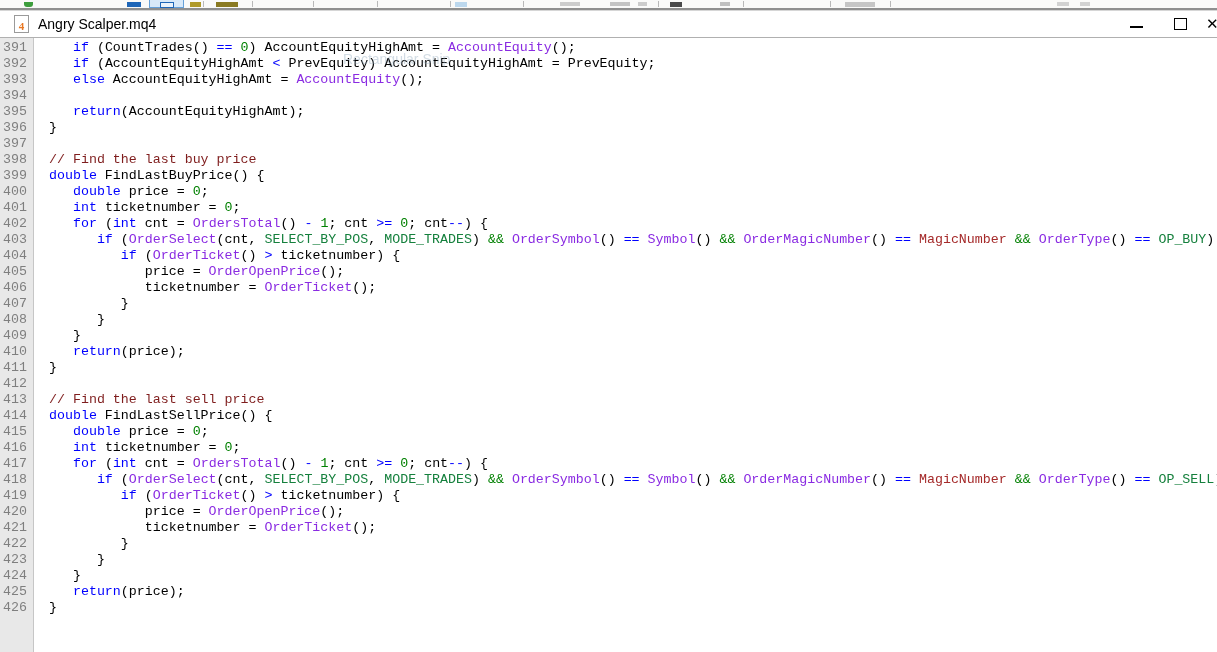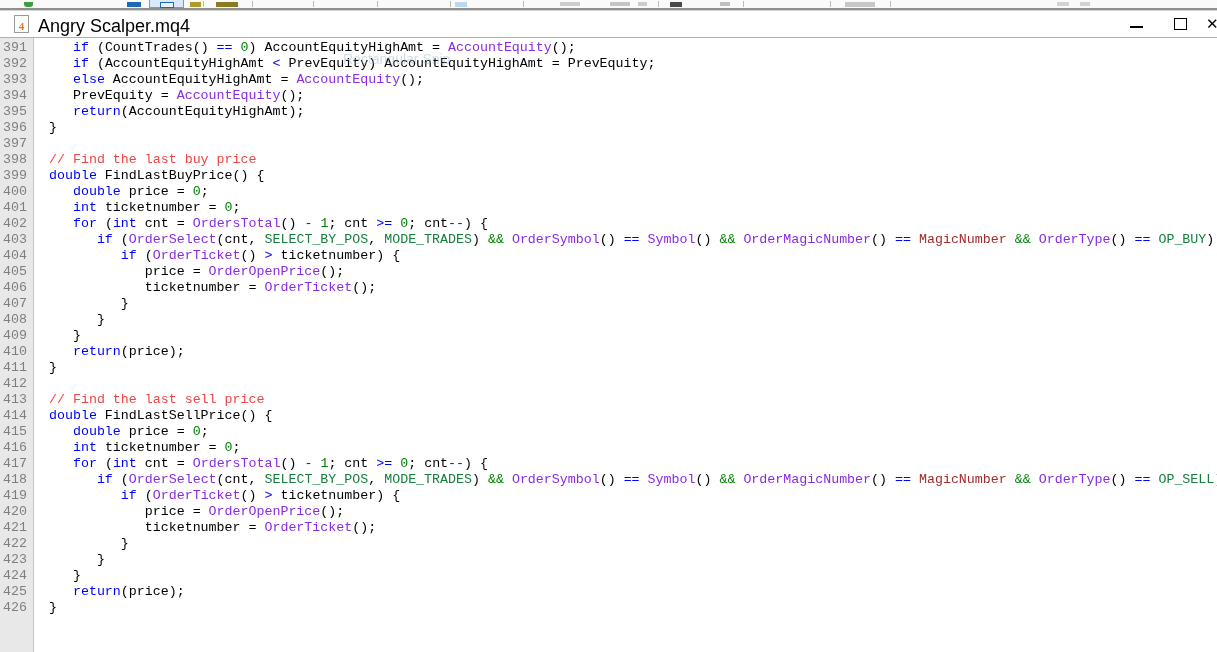--- a/index.html
+++ b/index.html
@@ -9,21 +9,21 @@
   }
   
   .top-strip{position:absolute;top:0;left:0;width:1217px;height:8px;background:#fafaf9;}
   .strip-border{position:absolute;top:8px;left:0;width:1217px;height:2px;background:#8f8f8f;border-bottom:1px solid #d6d6d6;}
   .frag{position:absolute;top:2px;}
   .sep{position:absolute;top:1px;width:1px;height:6px;background:#b9b9b9;}
   
   .titlebar{position:absolute;top:11px;left:0;width:1217px;height:26px;background:#ffffff;border-bottom:1px solid #b0b0b0;}
   .mq4-icon{position:absolute;left:14px;top:4px;width:13px;height:16px;background:#fff;border:1px solid #9a9a9a;text-align:center;}
   .mq4-icon span{font:bold 11px/16px "Liberation Serif",serif;color:#e87722;}
-  .title-text{position:absolute;left:38px;top:5px;font-size:18px;color:#000;}
+  .title-text{position:absolute;left:38px;top:5px;font-size:14px;color:#000;}
   .win-btn{position:absolute;top:0;height:26px;}
   .btn-min{left:1122px;width:28px;}
   .btn-min i{position:absolute;left:8px;top:15px;width:13px;height:2px;background:#000;}
   .btn-max{left:1166px;width:28px;}
   .btn-max i{position:absolute;left:8px;top:7px;width:11px;height:10px;border:1px solid #000;}
   .btn-close{left:1204px;width:13px;overflow:hidden;}
   .btn-close i{position:absolute;left:2px;top:4px;font-style:normal;font-size:15px;color:#000;}
   
   .editor{position:absolute;top:38px;left:0;width:1217px;height:614px;background:#ffffff;overflow:hidden;}
   .gutter-bg{position:absolute;left:0;top:0;width:33px;height:100%;background:#e8e8e8;border-right:1px solid #c6c6c6;}
@@ -31,21 +31,21 @@
   .row{height:16px;display:flex;white-space:pre;gap:16px;}
   .lnum{flex:none;display:inline-block;width:33px;padding-left:3px;box-sizing:border-box;color:#7f7f7f;}
   .ltext{}
   .tk-k{color:#0000ff;}   
   .tk-f{color:#8a2be2;}   
   .tk-c{color:#15803d;}   
   .tk-n{color:#008000;}   
   .tk-m{color:#a52a2a;}   
   .tk-o{color:#0000ff;}   
   .tk-a{color:#008000;}   
-  .tk-g{color:#ef4444;}   
+  .tk-g{color:#7f1d1d;}   
   .tk-t{color:#000000;}   
   .watermark{position:absolute;left:343px;top:13px;font-size:14px;color:#8fa8bc;opacity:.4;}
 </style>
 </head>
 <body>
 
 <div class="top-strip">
   <div class="frag" style="left:24px;width:9px;height:5px;background:#3d9e3d;border-radius:0 0 3px 3px;"></div>
   <div class="frag" style="left:127px;width:14px;height:5px;background:#1e66b8;"></div>
   <div class="frag" style="left:149px;top:0;width:33px;height:7px;background:#d8e9f9;border:1px solid #66a0d8;border-top:none;"></div>
@@ -88,21 +88,21 @@
       <i>✕</i>
     </div>
 </div>
 
 <div class="editor">
   <div class="gutter-bg"></div>
   <div id="code-lines">
       <div class="row"><span class="lnum">391</span><span class="ltext"><span class="tk-t">   </span><span class="tk-k">if</span><span class="tk-t"> (CountTrades() </span><span class="tk-o">==</span><span class="tk-t"> </span><span class="tk-n">0</span><span class="tk-t">) AccountEquityHighAmt = </span><span class="tk-f">AccountEquity</span><span class="tk-t">();</span></span></div>
       <div class="row"><span class="lnum">392</span><span class="ltext"><span class="tk-t">   </span><span class="tk-k">if</span><span class="tk-t"> (AccountEquityHighAmt </span><span class="tk-o">&lt;</span><span class="tk-t"> PrevEquity) AccountEquityHighAmt = PrevEquity;</span></span></div>
       <div class="row"><span class="lnum">393</span><span class="ltext"><span class="tk-t">   </span><span class="tk-k">else</span><span class="tk-t"> AccountEquityHighAmt = </span><span class="tk-f">AccountEquity</span><span class="tk-t">();</span></span></div>
-      <div class="row"><span class="lnum">394</span><span class="ltext"><span class="tk-t">   PrevEquity = </span><span class="tk-f">AccountEquity</span><span class="tk-t">();</span></span></div>
+      <div class="row"><span class="lnum">394</span></div>
       <div class="row"><span class="lnum">395</span><span class="ltext"><span class="tk-t">   </span><span class="tk-k">return</span><span class="tk-t">(AccountEquityHighAmt);</span></span></div>
       <div class="row"><span class="lnum">396</span><span class="ltext"><span class="tk-t">}</span></span></div>
       <div class="row"><span class="lnum">397</span><span class="ltext"></span></div>
       <div class="row"><span class="lnum">398</span><span class="ltext"><span class="tk-g">// Find the last buy price</span></span></div>
       <div class="row"><span class="lnum">399</span><span class="ltext"><span class="tk-k">double</span><span class="tk-t"> FindLastBuyPrice() {</span></span></div>
       <div class="row"><span class="lnum">400</span><span class="ltext"><span class="tk-t">   </span><span class="tk-k">double</span><span class="tk-t"> price = </span><span class="tk-n">0</span><span class="tk-t">;</span></span></div>
       <div class="row"><span class="lnum">401</span><span class="ltext"><span class="tk-t">   </span><span class="tk-k">int</span><span class="tk-t"> ticketnumber = </span><span class="tk-n">0</span><span class="tk-t">;</span></span></div>
       <div class="row"><span class="lnum">402</span><span class="ltext"><span class="tk-t">   </span><span class="tk-k">for</span><span class="tk-t"> (</span><span class="tk-k">int</span><span class="tk-t"> cnt = </span><span class="tk-f">OrdersTotal</span><span class="tk-t">() </span><span class="tk-o">-</span><span class="tk-t"> </span><span class="tk-n">1</span><span class="tk-t">; cnt </span><span class="tk-o">&gt;=</span><span class="tk-t"> </span><span class="tk-n">0</span><span class="tk-t">; cnt</span><span class="tk-o">--</span><span class="tk-t">) {</span></span></div>
       <div class="row"><span class="lnum">403</span><span class="ltext"><span class="tk-t">      </span><span class="tk-k">if</span><span class="tk-t"> (</span><span class="tk-f">OrderSelect</span><span class="tk-t">(cnt, </span><span class="tk-c">SELECT_BY_POS</span><span class="tk-t">, </span><span class="tk-c">MODE_TRADES</span><span class="tk-t">) </span><span class="tk-a">&amp;&amp;</span><span class="tk-t"> </span><span class="tk-f">OrderSymbol</span><span class="tk-t">() </span><span class="tk-o">==</span><span class="tk-t"> </span><span class="tk-f">Symbol</span><span class="tk-t">() </span><span class="tk-a">&amp;&amp;</span><span class="tk-t"> </span><span class="tk-f">OrderMagicNumber</span><span class="tk-t">() </span><span class="tk-o">==</span><span class="tk-t"> </span><span class="tk-m">MagicNumber</span><span class="tk-t"> </span><span class="tk-a">&amp;&amp;</span><span class="tk-t"> </span><span class="tk-f">OrderType</span><span class="tk-t">() </span><span class="tk-o">==</span><span class="tk-t"> </span><span class="tk-c">OP_BUY</span><span class="tk-t">) {</span></span></div>
       <div class="row"><span class="lnum">404</span><span class="ltext"><span class="tk-t">         </span><span class="tk-k">if</span><span class="tk-t"> (</span><span class="tk-f">OrderTicket</span><span class="tk-t">() </span><span class="tk-o">&gt;</span><span class="tk-t"> ticketnumber) {</span></span></div>

